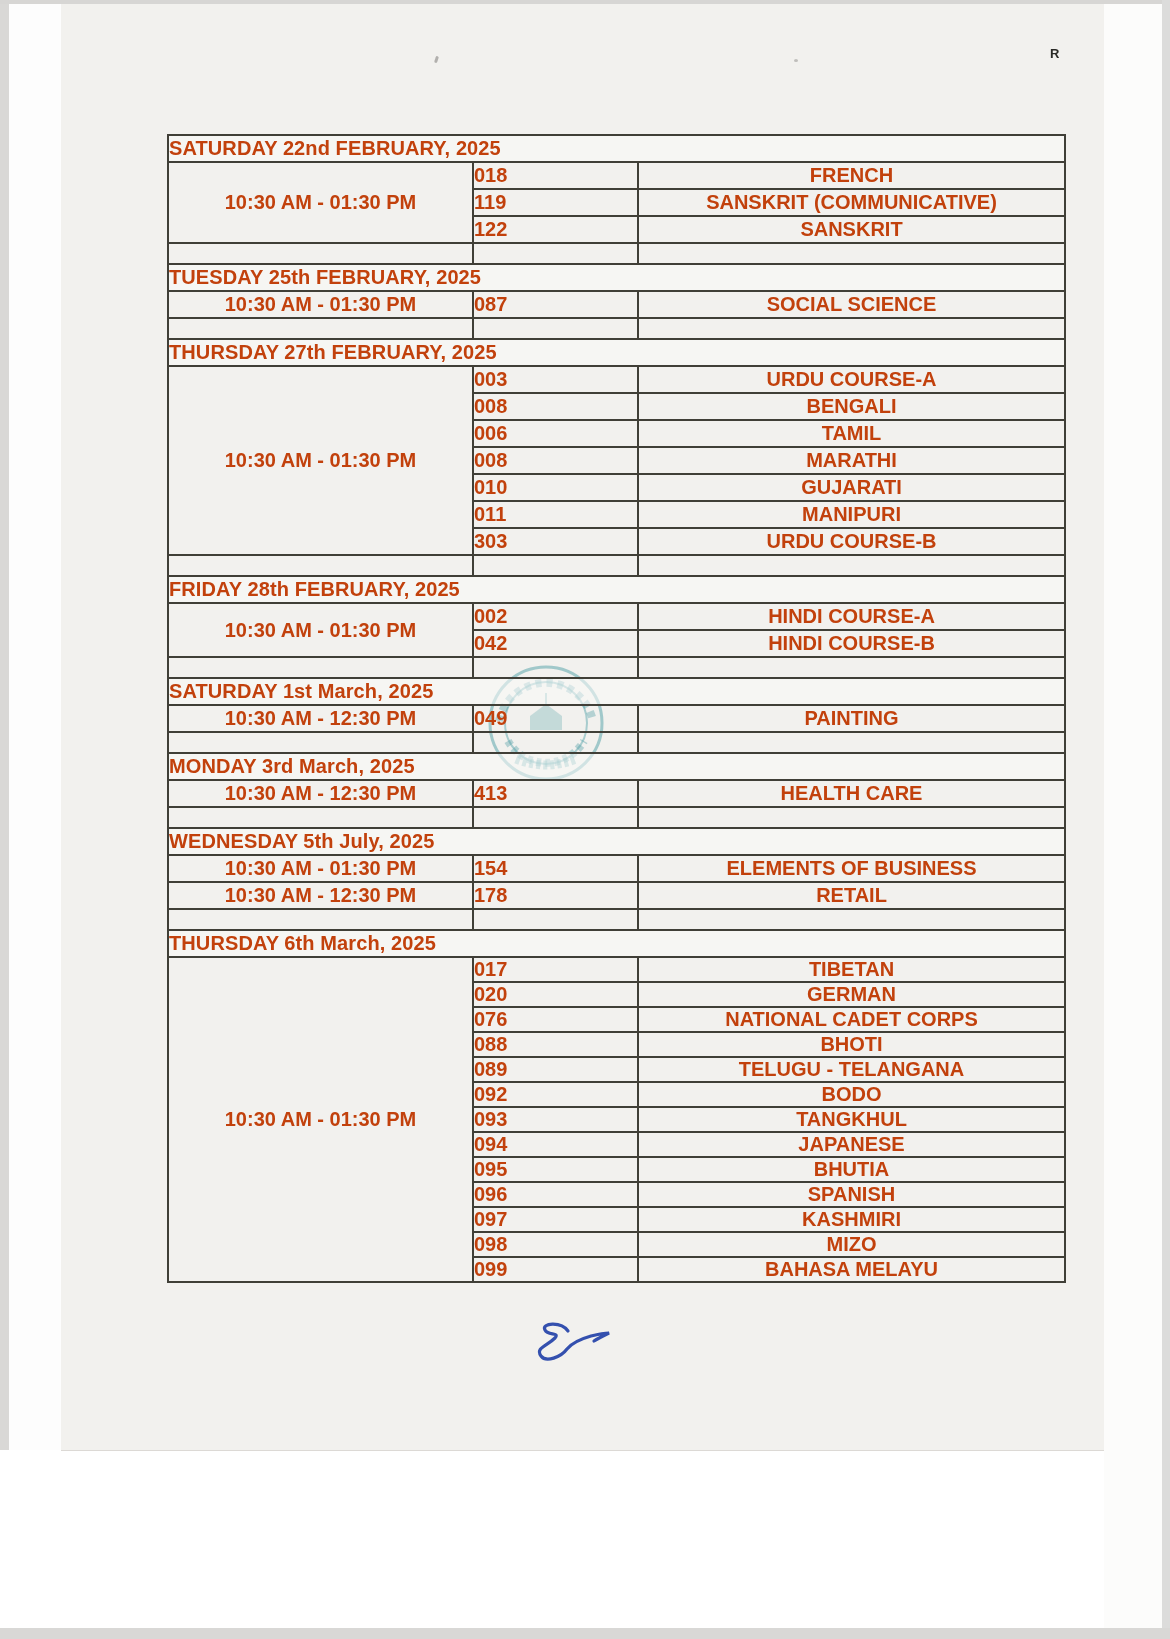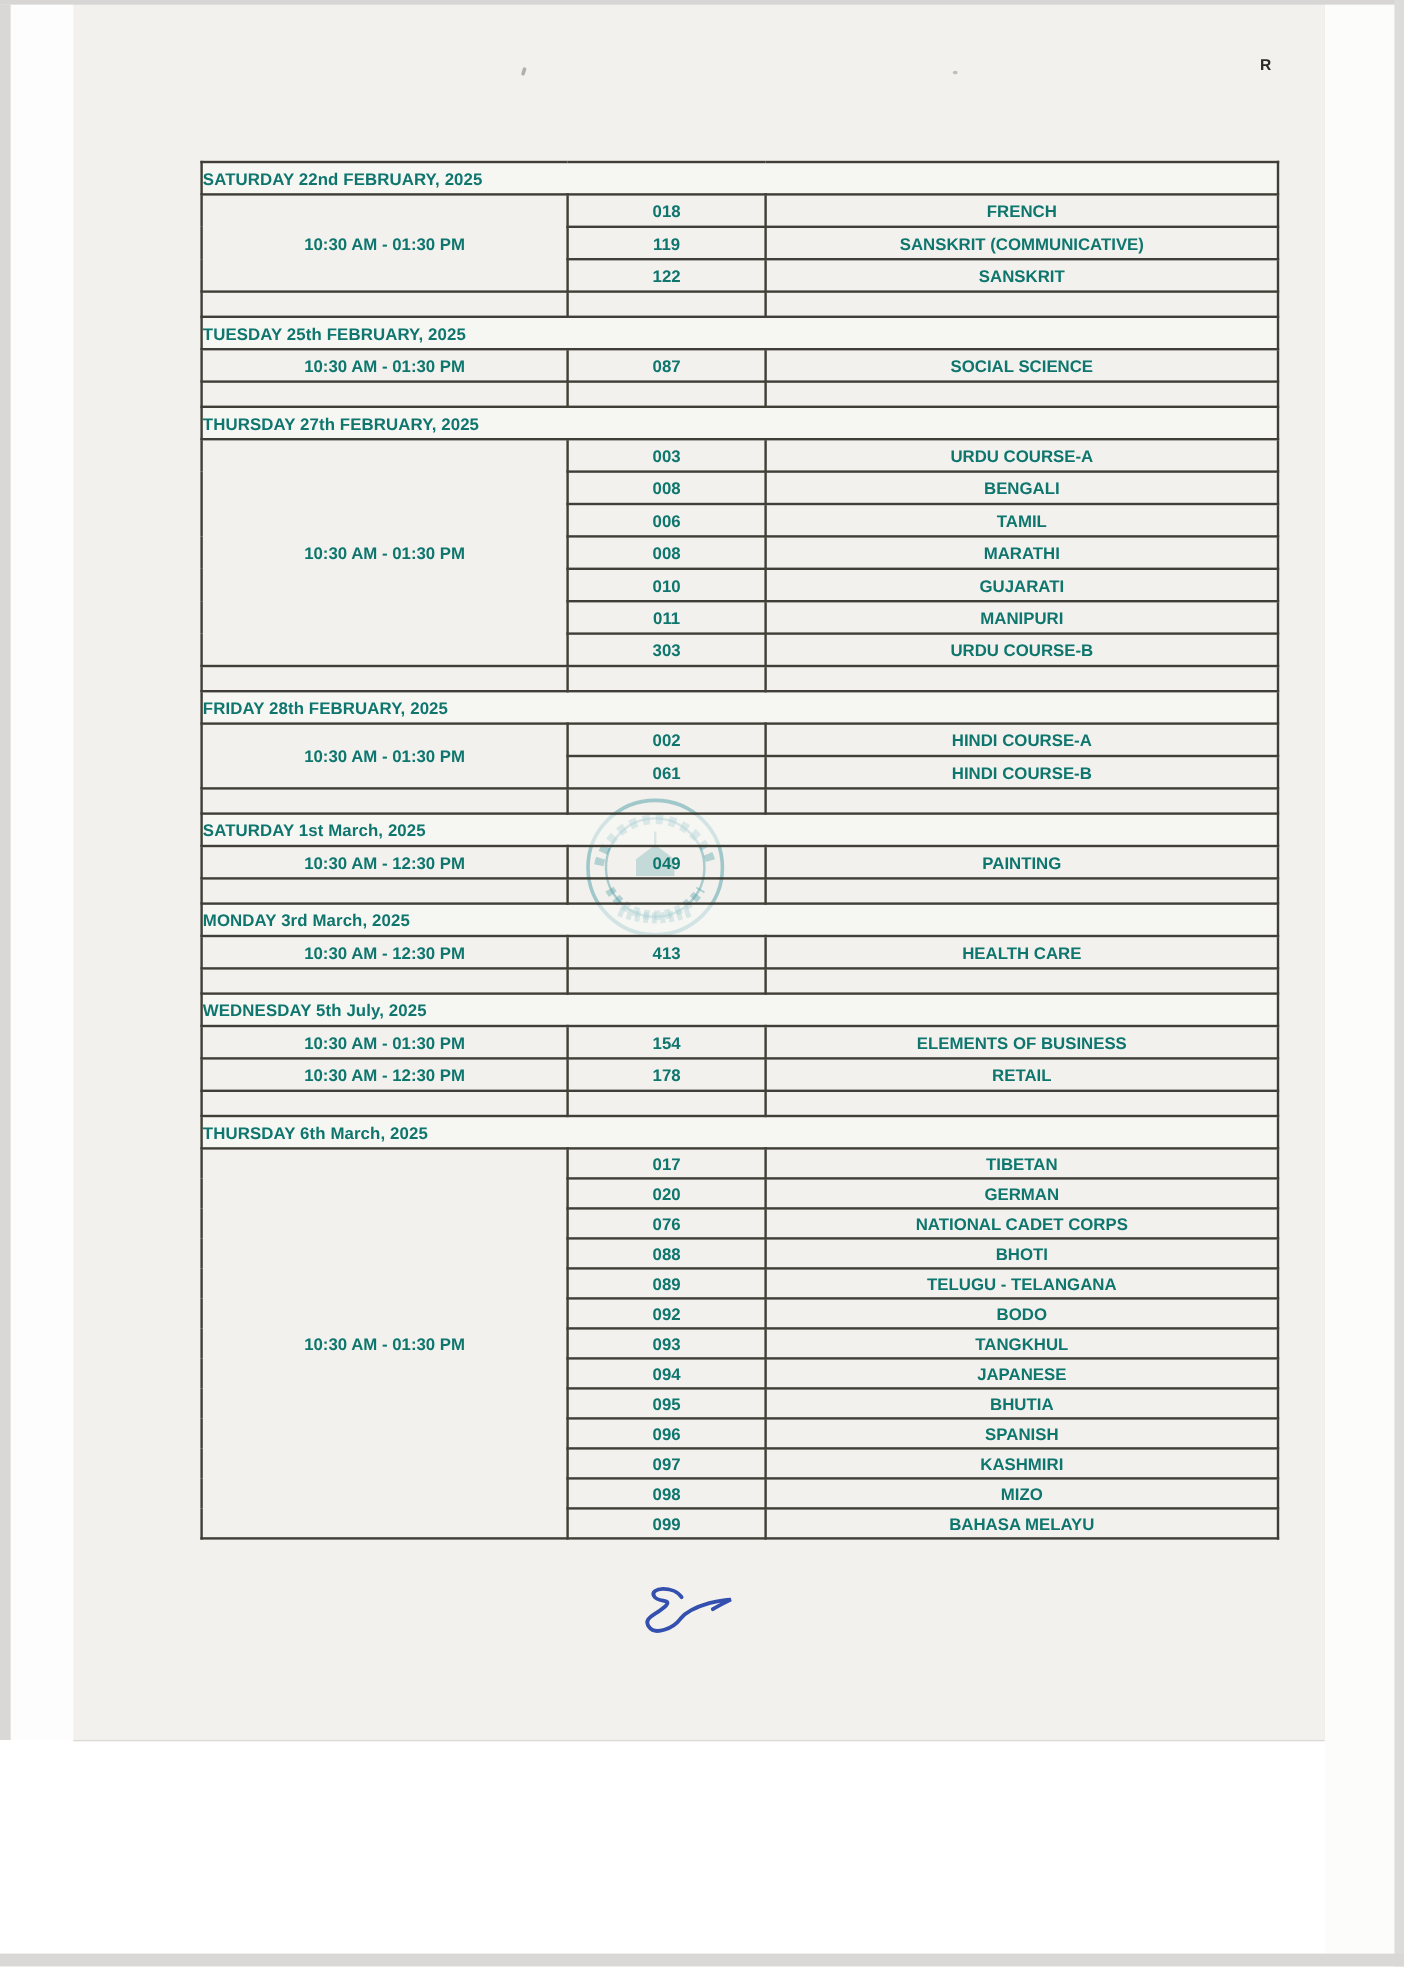--- a/index.html
+++ b/index.html
@@ -23,31 +23,31 @@
     position:absolute;left:1050px;top:46px;font-size:13px;font-weight:bold;color:#2a2a26;z-index:3;
   }
   .speck{position:absolute;z-index:3;}
   .speck.s1{left:435px;top:56px;width:3px;height:7px;background:#8f8d8a;transform:rotate(18deg);border-radius:2px;opacity:.65;}
   .speck.s2{left:794px;top:59px;width:4px;height:3px;background:#b3b1ae;border-radius:50%;opacity:.8;}
 
   
   table.timetable{
     position:absolute;left:167px;top:134px;width:897px;z-index:2;
     border-collapse:collapse;table-layout:fixed;
-    font-weight:bold;color:#0f766e;font-size:14px;
+    font-weight:bold;color:#c2410c;font-size:20px;
   }
   table.timetable td{border:2px solid #403f37;padding:0;overflow:hidden;white-space:nowrap;}
   td.day-header{
     height:25px;text-align:left;padding:1px 0 1px 6px;
     background:rgba(250,249,247,0.55);letter-spacing:.1px;
   }
   tr.item-row{height:27px;}
   tr.item-row.compact{height:25px;}
   td.time-cell{text-align:center;vertical-align:middle;}
-  td.code-cell{text-align:center;vertical-align:middle;}
+  td.code-cell{vertical-align:middle;}
   td.subject-cell{text-align:center;padding-left:10px;vertical-align:middle;}
   tr.gap-row{height:21px;}
 
   
   .stamp{position:absolute;left:486px;top:663px;width:120px;height:120px;z-index:1;}
   
   .signature{position:absolute;left:505px;top:1317px;z-index:3;}
 </style>
 </head>
 <body>
@@ -160,21 +160,21 @@
         </tr>
         <tr class="day-row">
           <td class="day-header" colspan="3">FRIDAY 28th FEBRUARY, 2025</td>
         </tr>
         <tr class="item-row">
           <td class="time-cell" rowspan="2">10:30 AM - 01:30 PM</td>
           <td class="code-cell">002</td>
           <td class="subject-cell">HINDI COURSE-A</td>
         </tr>
         <tr class="item-row">
-          <td class="code-cell">061</td>
+          <td class="code-cell">042</td>
           <td class="subject-cell">HINDI COURSE-B</td>
         </tr>
         <tr class="gap-row">
           <td class="gap-cell"></td>
           <td class="gap-cell"></td>
           <td class="gap-cell"></td>
         </tr>
         <tr class="day-row">
           <td class="day-header" colspan="3">SATURDAY 1st March, 2025</td>
         </tr>

